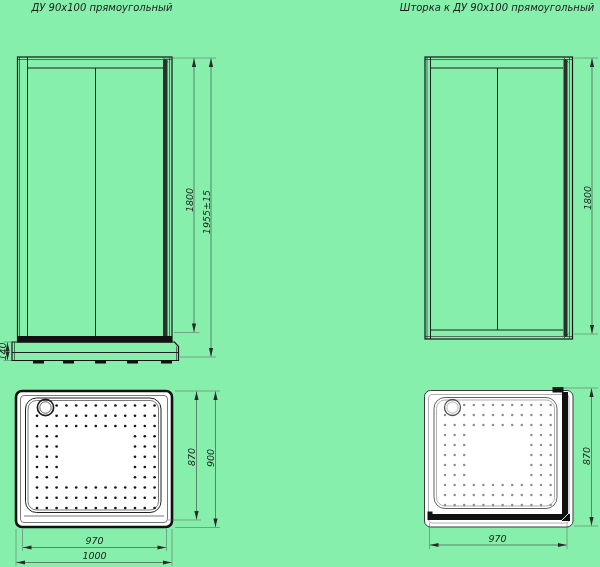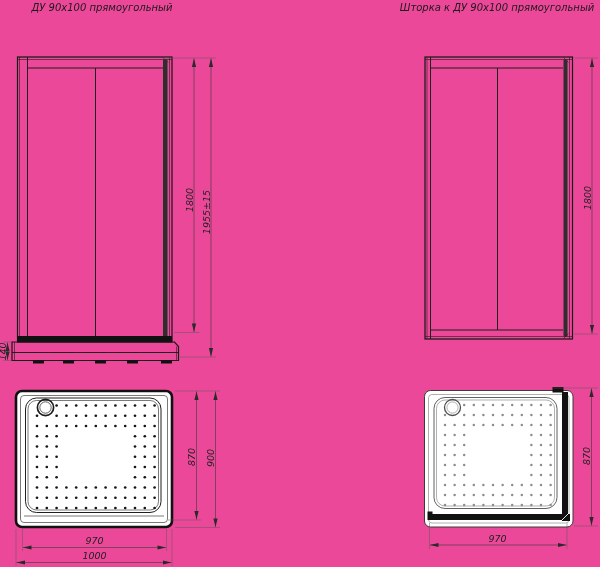--- a/index.html
+++ b/index.html
@@ -1,16 +1,16 @@
 <!DOCTYPE html>
 <html><head>
 <meta charset="utf-8">
 <style>
   html,body{margin:0;padding:0;background:#ffffff;}
-  .canvas{position:relative;width:600px;height:567px;background:#ec4899;overflow:hidden;}
+  .canvas{position:relative;width:600px;height:567px;background:#86efac;overflow:hidden;}
   svg{display:block;}
   text{font-family:"DejaVu Sans",sans-serif;font-style:italic;fill:#1a1a1a;}
   .title{font-size:10px;}
   .dim{font-size:9.5px;fill:#222;}
   .thin{stroke:#1f1f1f;stroke-width:0.6;fill:none;}
   .med{stroke:#1f1f1f;stroke-width:1;fill:none;}
   .bold{stroke:#161616;stroke-width:1.2;fill:none;}
   .gthin{stroke:#7a7a7a;stroke-width:0.6;fill:none;}
   .gmed{stroke:#4f4f4f;stroke-width:0.9;fill:none;}
   .dimline{stroke:#3a3a3a;stroke-width:0.6;fill:none;}

